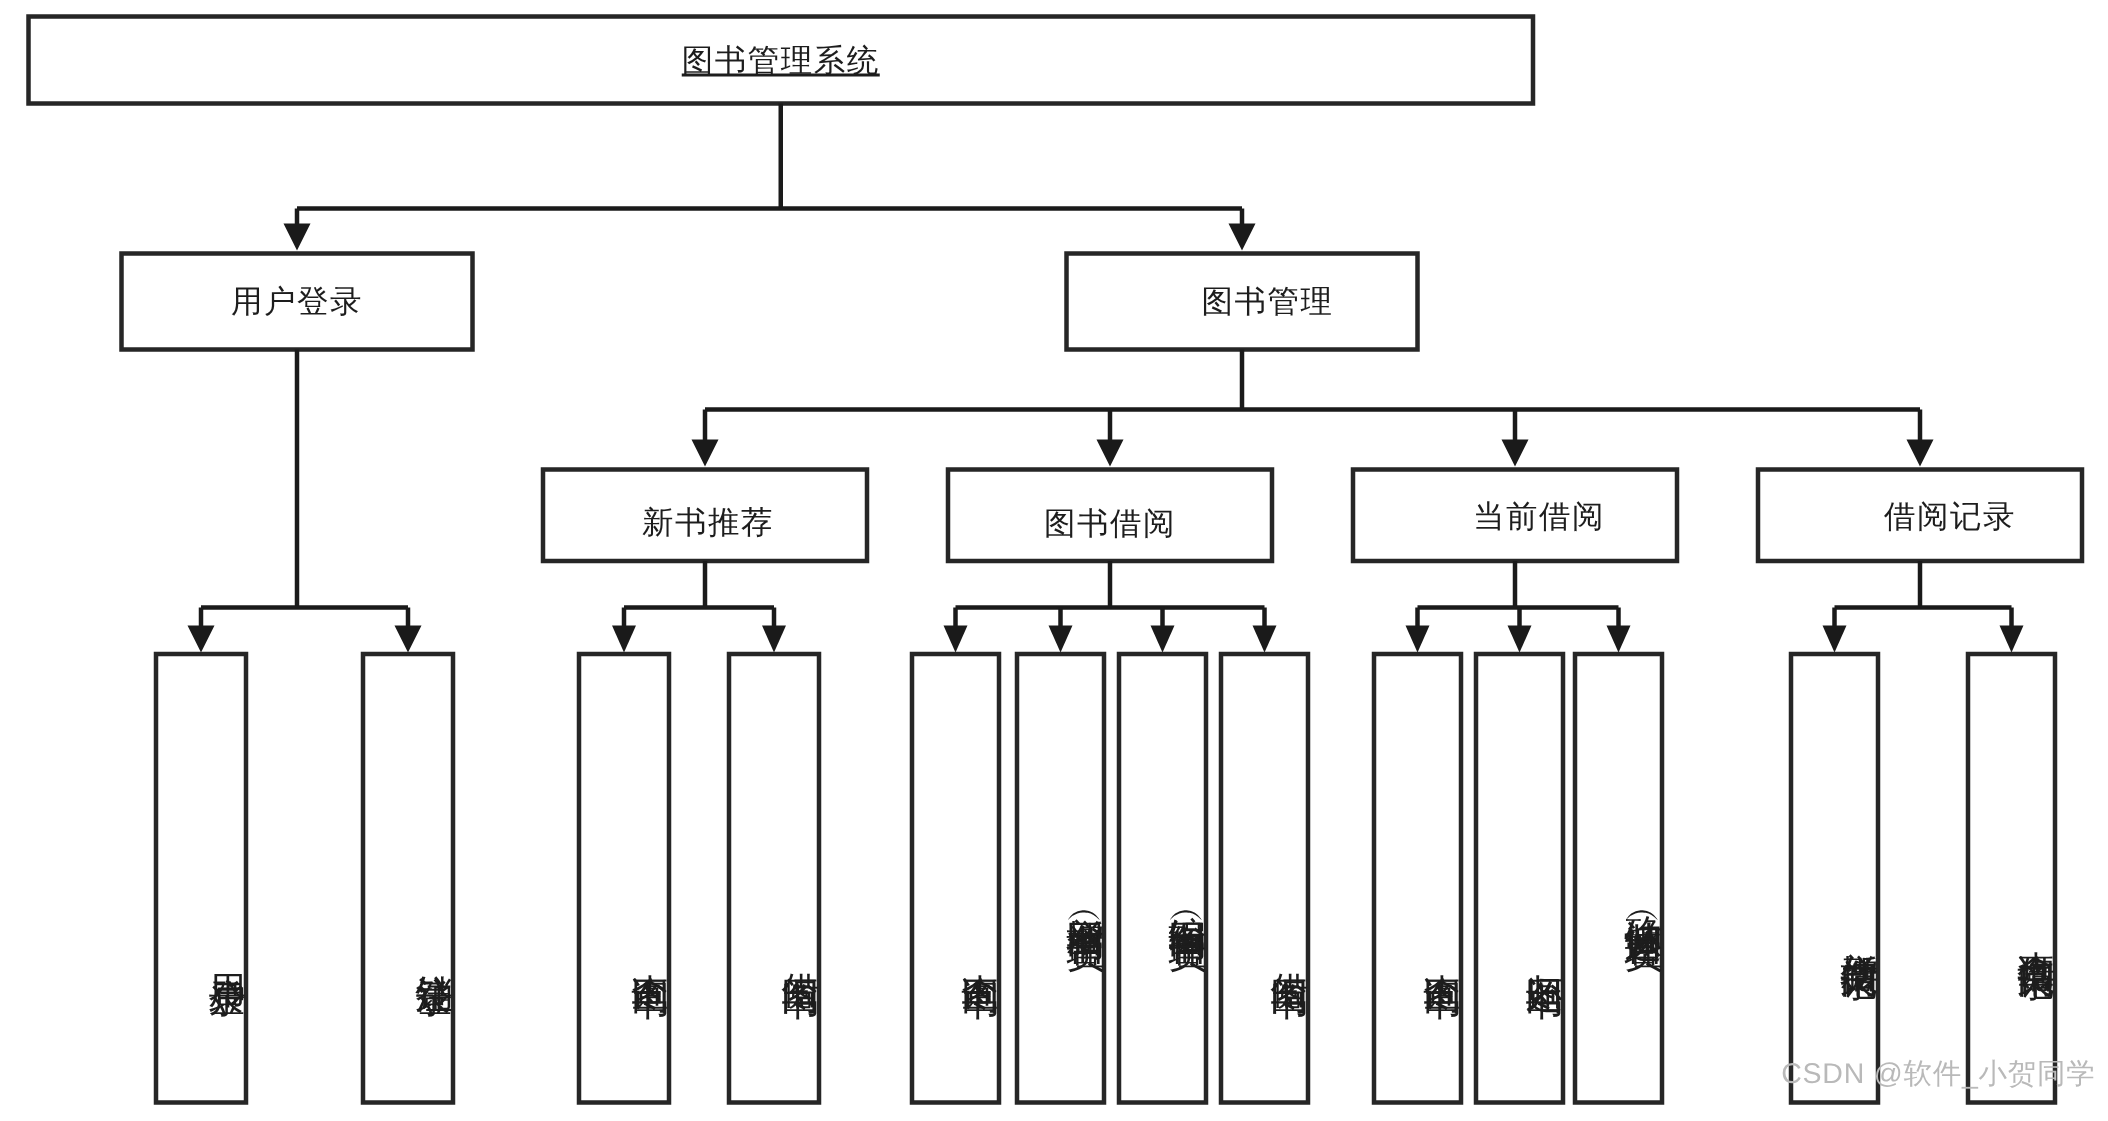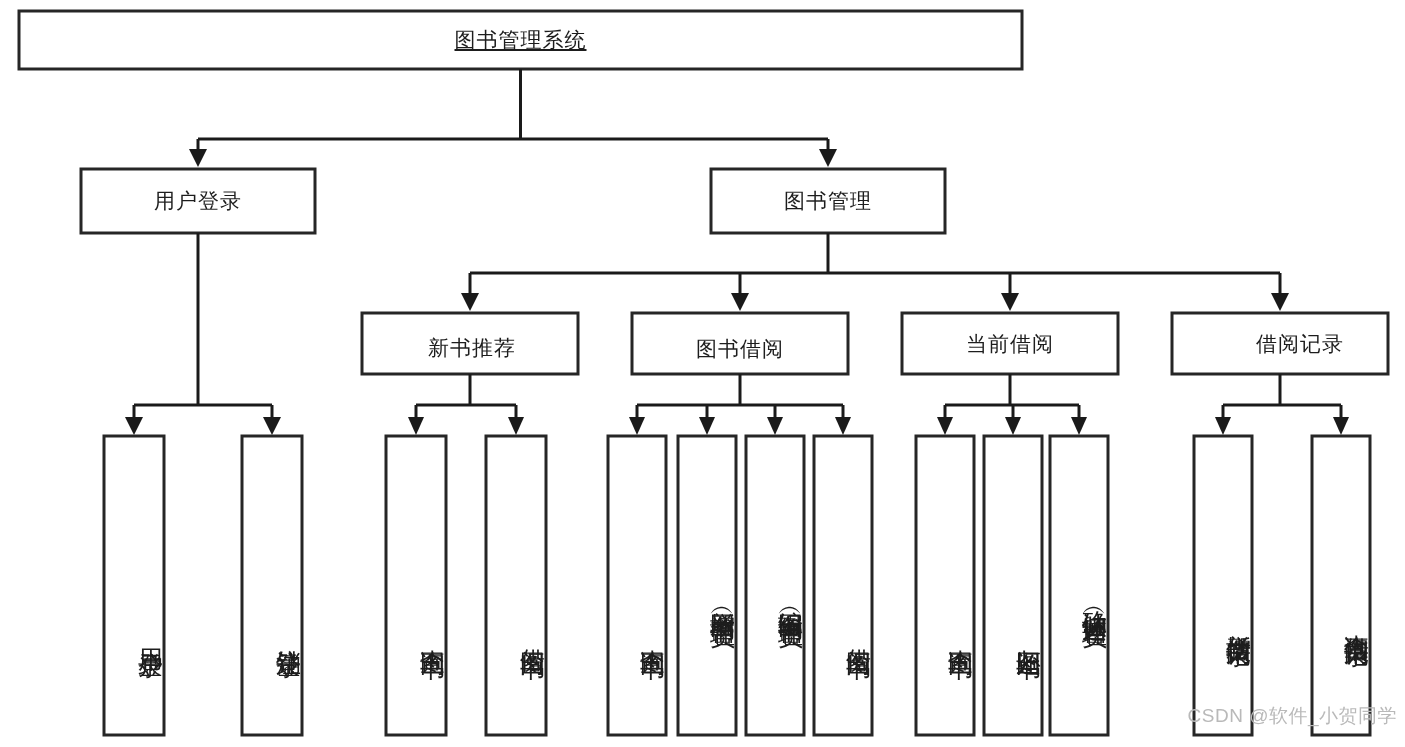--- a/index.html
+++ b/index.html
@@ -164,24 +164,24 @@
         <line x1="1223" y1="405" x2="1223" y2="419" class="connector"></line>
         <path d="M 1215 417 L 1231 417 L 1223 435 Z" class="arrow-head"></path>
         <line x1="1341" y1="405" x2="1341" y2="419" class="connector"></line>
         <path d="M 1333 417 L 1349 417 L 1341 435 Z" class="arrow-head"></path>
       </g>
   </svg>
 
   <div id="labels-layer">
       <div class="node-label" style="left: 19px; top: 11px; width: 1003px; height: 58px; text-decoration: underline;">图书管理系统</div>
       <div class="node-label" style="left: 81px; top: 169px; width: 234px; height: 64px;">用户登录</div>
-      <div class="node-label" style="left: 711px; top: 169px; width: 234px; height: 64px;">图书管理</div>
+      <div class="node-label" style="left: 711px; top: 169px; width: 234px; height: 64px; padding-left: 17px;">图书管理</div>
       <div class="node-label" style="left: 362px; top: 317px; width: 220px; height: 61px;">新书推荐</div>
       <div class="node-label" style="left: 632px; top: 313px; width: 216px; height: 72px;">图书借阅</div>
-      <div class="node-label" style="left: 902px; top: 313px; width: 216px; height: 61px;">当前借阅</div>
+      <div class="node-label" style="left: 902px; top: 313px; width: 216px; height: 61px; padding-left: 16px;">当前借阅</div>
       <div class="node-label" style="left: 1172px; top: 313px; width: 256px; height: 61px;">借阅记录</div>
       <div class="leaf-label" style="left: 104px; top: 531.5px; width: 60px; height: 203.5px;">用户登录</div>
       <div class="leaf-label" style="left: 242px; top: 531.5px; width: 60px; height: 203.5px;">注销登录</div>
       <div class="leaf-label" style="left: 386px; top: 531.5px; width: 60px; height: 203.5px;">查询图书</div>
       <div class="leaf-label" style="left: 486px; top: 531.5px; width: 60px; height: 203.5px;">借阅图书</div>
       <div class="leaf-label" style="left: 608px; top: 531.5px; width: 58px; height: 203.5px;">查询图书</div>
       <div class="leaf-label" style="left: 678px; top: 464px; width: 58px; height: 271px;">新增图书（管理员）</div>
       <div class="leaf-label" style="left: 746px; top: 464px; width: 58px; height: 271px;">编辑图书（管理员）</div>
       <div class="leaf-label" style="left: 814px; top: 531.5px; width: 58px; height: 203.5px;">借阅图书</div>
       <div class="leaf-label" style="left: 916px; top: 531.5px; width: 58px; height: 203.5px;">查询图书</div>

